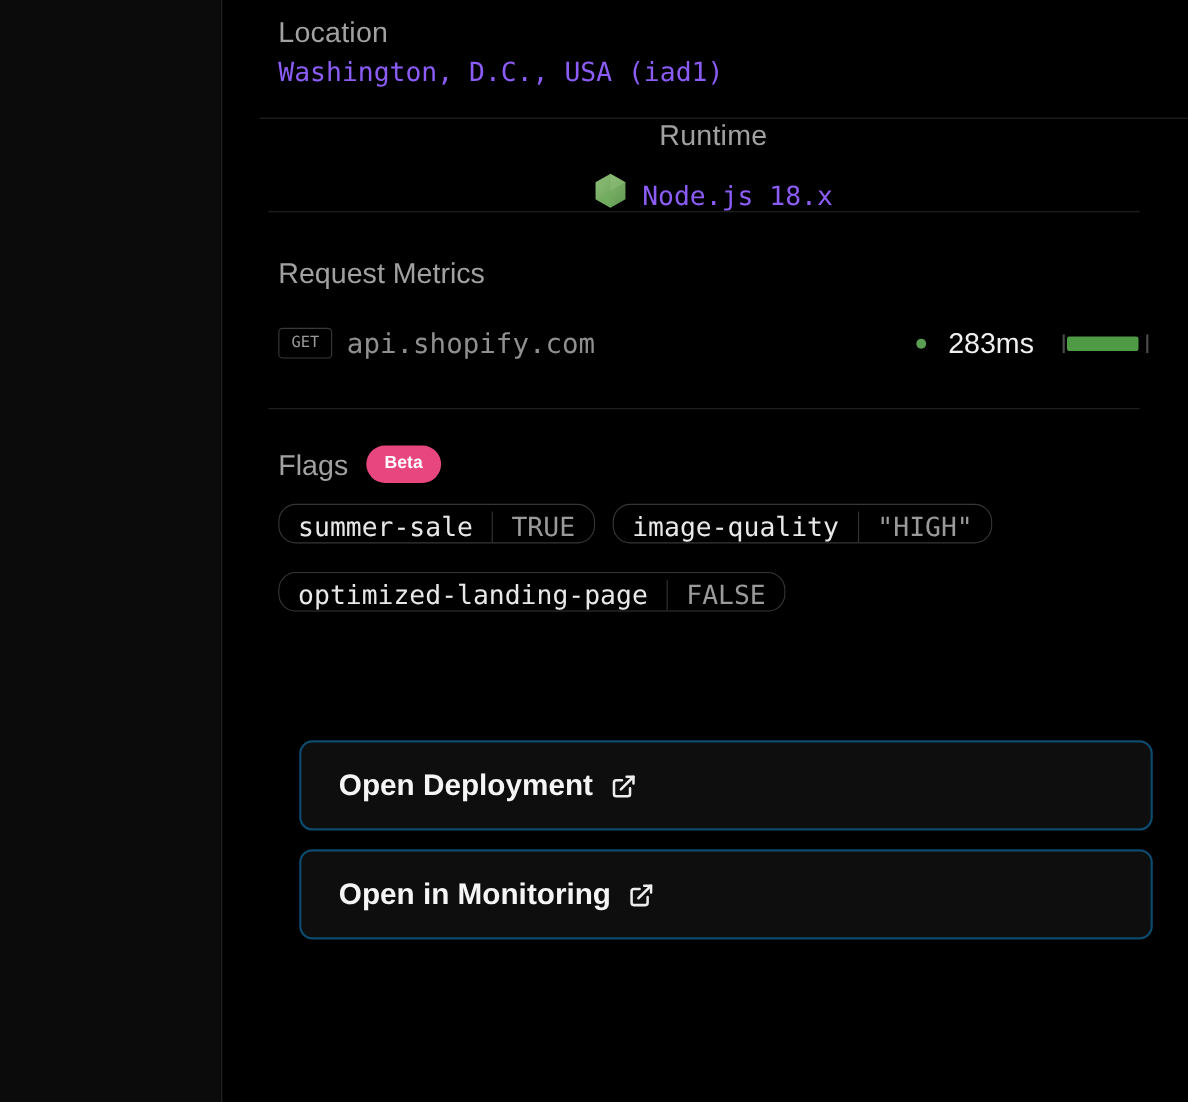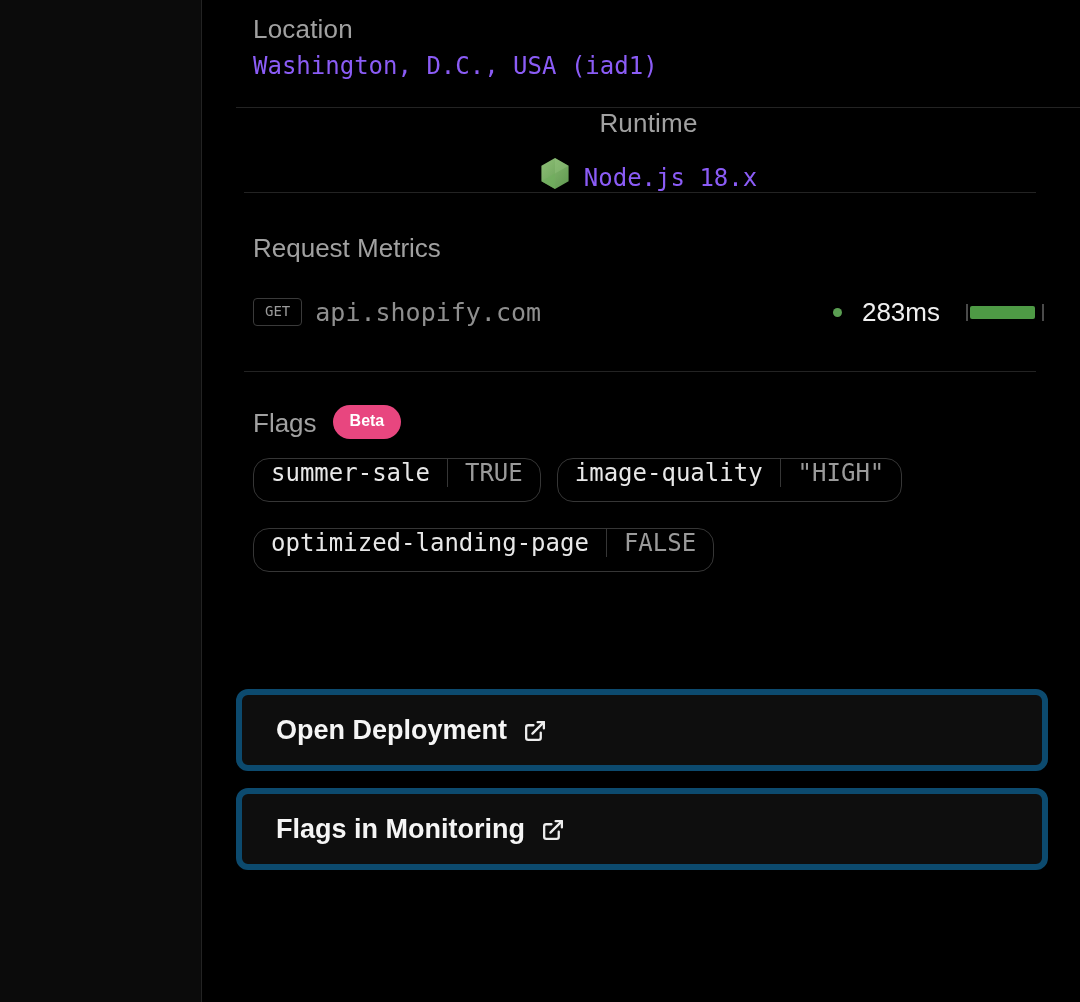--- a/index.html
+++ b/index.html
@@ -126,24 +126,24 @@
 
   .chips {
     margin-top: 19px;
     display: flex;
     flex-wrap: wrap;
     gap: 26px 16px;
     max-width: 660px;
   }
   .chip {
     display: inline-flex;
-    align-items: flex-start;
+    align-items: flex-end;
     border: 1px solid #363636;
     border-radius: 16px;
-    height: 44px;
+    height: 36px;
     box-sizing: border-box;
     overflow: hidden;
   }
   .chip-key, .chip-value {
     display: flex;
     align-items: center;
     font-size: 24px;
     padding: 0 17px;
   }
   .chip-key   { color: #e8e8e8; }
@@ -151,32 +151,33 @@
 
   .actions {
     margin: 117px 32px 0 33px;
     display: flex;
     flex-direction: column;
     gap: 17px;
   }
   .action-button {
     height: 82px;
     background: #0e0e0e;
-    border: 6px solid #0c4a6e;
+    border: 2px solid #0c4a6e;
     border-radius: 12px;
     display: flex;
     align-items: center;
     gap: 15px;
     padding: 0 0 0 34px;
     color: #f5f5f5;
     font-family: "Liberation Sans", sans-serif;
     font-size: 27px;
     font-weight: 700;
     cursor: pointer;
     text-align: left;
+    margin-left: 36px;
   }
   .external-link-icon { width: 25px; height: 25px; display: block; margin-top: 2px; }
 </style>
 </head>
 <body>
 
 <div class="left-rail"></div>
 
 <div class="panel">
 
@@ -250,21 +251,21 @@
   <div class="actions">
     <button class="action-button">
       <span>Open Deployment</span>
       <svg class="external-link-icon" viewBox="0 0 24 24" fill="none" stroke="#ededed" stroke-width="2.2" stroke-linecap="round" stroke-linejoin="round" aria-hidden="true">
         <path d="M18 13v5a2 2 0 0 1-2 2H6a2 2 0 0 1-2-2V8a2 2 0 0 1 2-2h5"></path>
         <polyline points="15 3 21 3 21 9"></polyline>
         <line x1="10" y1="14" x2="21" y2="3"></line>
       </svg>
     </button>
     <button class="action-button">
-      <span>Flags in Monitoring</span>
+      <span>Open in Monitoring</span>
       <svg class="external-link-icon" viewBox="0 0 24 24" fill="none" stroke="#ededed" stroke-width="2.2" stroke-linecap="round" stroke-linejoin="round" aria-hidden="true">
         <path d="M18 13v5a2 2 0 0 1-2 2H6a2 2 0 0 1-2-2V8a2 2 0 0 1 2-2h5"></path>
         <polyline points="15 3 21 3 21 9"></polyline>
         <line x1="10" y1="14" x2="21" y2="3"></line>
       </svg>
     </button>
   </div>
 
 </div>
 

